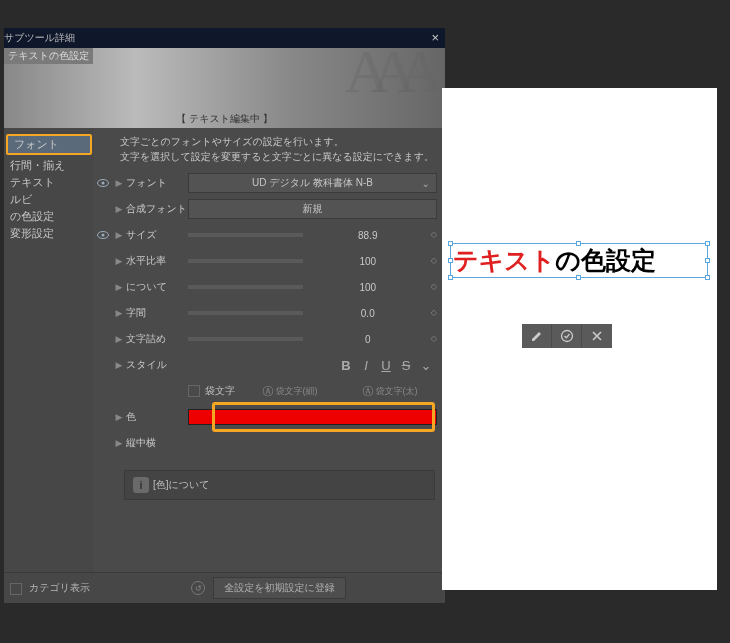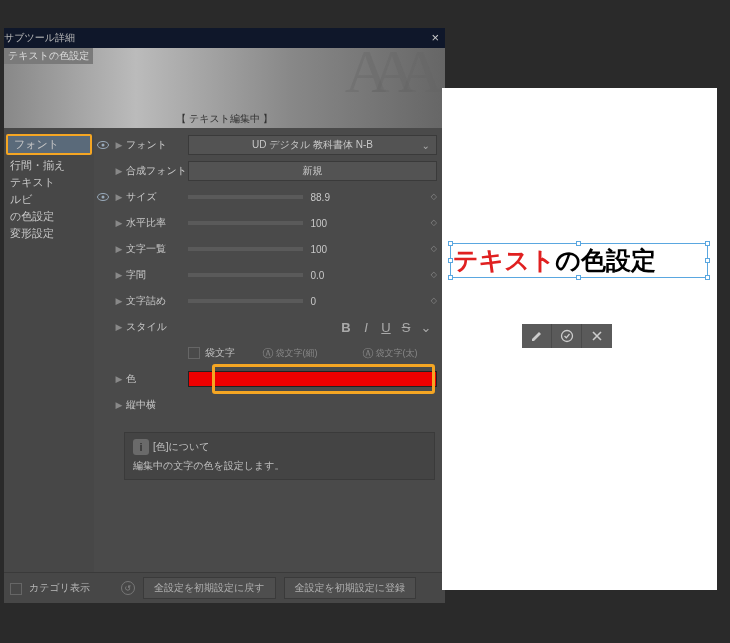--- a/index.html
+++ b/index.html
@@ -17,21 +17,21 @@
   .side-item.sel{border:2px solid #f5a623;border-radius:2px;background:#5a6a7a;margin:2px}
   .right{flex:1;background:#4a4a4a;display:flex;flex-direction:column;padding:4px 6px 0 0}
   .desc{font-size:10px;color:#c8c8c8;line-height:1.5;padding:2px 4px 6px 26px}
   .prop-rows{display:flex;flex-direction:column;gap:0}
   .row{display:flex;align-items:center;height:26px;padding:1px 0}
   .eye{width:18px;display:flex;justify-content:center;color:#9ab}
   .arrow{width:14px;display:flex;justify-content:center;color:#888;font-size:9px}
   .label{width:62px;font-size:10px;color:#c8c8c8}
   .field{flex:1;height:20px;background:#535353;border:1px solid #3a3a3a;display:flex;align-items:center;justify-content:center;font-size:10px;color:#c8c8c8;position:relative;margin-right:2px}
   .field.drop::after{content:"⌄";position:absolute;right:6px;color:#aaa}
-  .val{flex:1;text-align:left;padding-right:14px;font-size:10px;color:#c8c8c8;position:relative}
+  .val{flex:1;text-align:center;padding-right:14px;font-size:10px;color:#c8c8c8;position:relative}
   .val::after{content:"◇";position:absolute;right:2px;font-size:8px;color:#888}
   .slider{flex:1;height:4px;background:#5a5a5a;position:relative;margin-right:8px}
   .style-icons{display:flex;gap:2px;justify-content:flex-end;flex:1;color:#aaa;font-size:13px;padding-right:4px}
   .style-icons span{width:18px;text-align:center}
   .outline-opts{flex:1;display:flex;gap:2px;align-items:center}
   .chk{width:12px;height:12px;border:1px solid #666;margin-right:3px}
   .o-btn{flex:1;font-size:9px;color:#888;display:flex;align-items:center;justify-content:center;gap:2px}
   .color-row{position:relative}
   .color-hl{position:absolute;left:118px;right:4px;top:-2px;bottom:-2px;border:3px solid #f5a623;border-radius:3px;pointer-events:none}
   .color-swatch{flex:1;height:16px;background:#e00;border:1px solid #222;margin-right:2px}
@@ -73,20 +73,24 @@
   <div class="content">
     <div class="sidebar">
       <div class="side-item sel">フォント</div>
       <div class="side-item">行間・揃え</div>
       <div class="side-item">テキスト</div>
       <div class="side-item">ルビ</div>
       <div class="side-item">の色設定</div>
       <div class="side-item">変形設定</div>
     </div>
     <div class="right">
+      <div class="desc">
+        <div>文字ごとのフォントやサイズの設定を行います。</div>
+        <div>文字を選択して設定を変更すると文字ごとに異なる設定にできます。</div>
+      </div>
       <div class="prop-rows">
         <div class="row">
           <div class="eye">
               <svg width="12" height="8">
                 <ellipse cx="6" cy="4" rx="5.5" ry="3.5" fill="none" stroke="#9ab"></ellipse>
                 <circle cx="6" cy="4" r="1.5" fill="#9ab"></circle>
               </svg>
             </div>
           <div class="arrow">▶</div>
           <div class="label">フォント</div>
@@ -113,21 +117,21 @@
         <div class="row">
           <div class="eye"></div>
             <div class="arrow">▶</div>
           <div class="label">水平比率</div>
           <div class="slider"></div>
           <div class="val">100</div>
         </div>
         <div class="row">
           <div class="eye"></div>
             <div class="arrow">▶</div>
-          <div class="label">文字一覧</div>
+          <div class="label">について</div>
           <div class="slider"></div>
           <div class="val">100</div>
         </div>
         <div class="row">
           <div class="eye"></div>
             <div class="arrow">▶</div>
           <div class="label">字間</div>
           <div class="slider"></div>
           <div class="val">0.0</div>
         </div>
@@ -178,32 +182,30 @@
           <div class="eye"></div>
             <div class="arrow">▶</div>
           <div class="label">縦中横</div>
         </div>
       </div>
       <div class="info-box">
         <div class="info-head">
             <div class="info-i">i</div>
             <span>[色]について</span>
           </div>
-        <div>編集中の文字の色を設定します。</div>
       </div>
     </div>
   </div>
   <div class="bottom-bar">
     <div class="cat">
       <div class="chk"></div>
       <span>カテゴリ表示</span>
     </div>
     <div class="bot-btns">
       <span class="reset-ico">↺</span>
-      <div class="bot-btn">全設定を初期設定に戻す</div>
       <div class="bot-btn">全設定を初期設定に登録</div>
     </div>
   </div>
 </div>
 
 <div class="canvas">
   <div class="textbox">
     <div class="txt"><span class="red">テキスト</span><span>の色設定</span></div>
     <div class="handle h-tl"></div>
     <div class="handle h-tm"></div>

